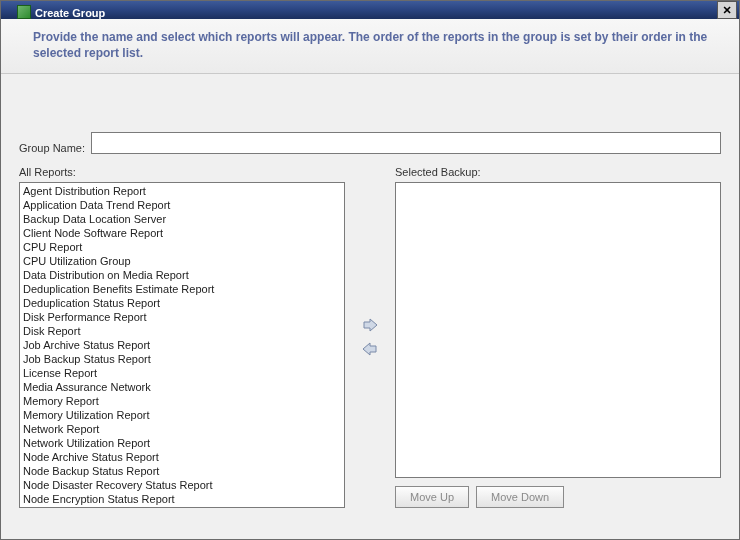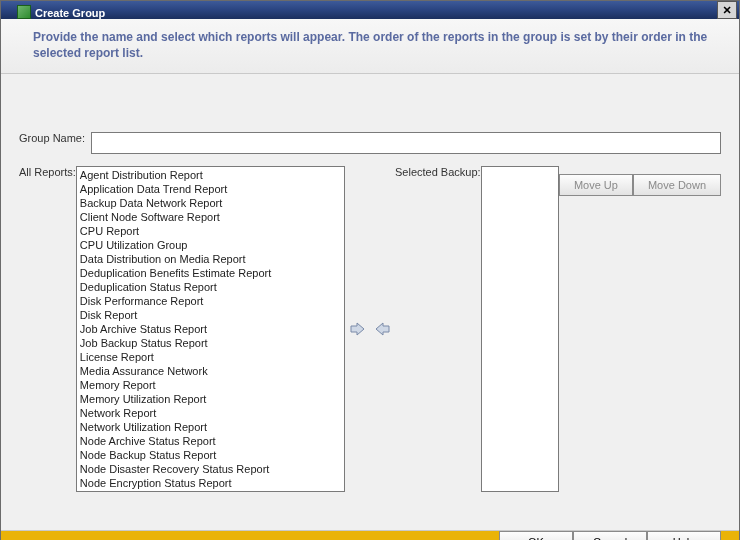--- a/index.html
+++ b/index.html
@@ -4,34 +4,34 @@
 <style>
   html,body{margin:0;padding:0;font-family:Tahoma,Verdana,Arial,sans-serif;font-size:11px;color:#333;background:#fff;}
   .window{width:740px;height:540px;box-sizing:border-box;border:1px solid #6b6b6b;display:flex;flex-direction:column;background:#f0f0f0;position:relative;}
   .titlebar{height:20px;background:linear-gradient(to bottom,#3d5a99 0%,#2a4480 50%,#1b2f5e 100%);display:flex;align-items:flex-end;color:#fff;font-weight:bold;padding-left:16px;}
   .title-icon{width:14px;height:14px;margin-right:4px;display:inline-block;background:linear-gradient(135deg,#6fb66f 0%,#2e8b2e 100%);border:1px solid #1b5f1b;box-sizing:border-box;}
   .title-text{flex:1;font-size:11px;}
   .close-btn{width:18px;height:16px;margin-right:2px;background:#d6d6d6;border:1px solid #555;display:flex;align-items:center;justify-content:center;font-family:Arial;font-size:11px;font-weight:bold;color:#000;cursor:pointer;}
   .instruction-bar{padding:10px 18px 12px 32px;border-bottom:1px solid #c9c9c9;background:linear-gradient(to bottom,#f7f7f7,#ececec);}
   .instruction-bar span{color:#5a6aa0;font-weight:bold;font-size:12px;line-height:1.35;}
   .body-area{flex:1;padding:18px 18px 10px 18px;display:flex;flex-direction:column;}
-  .name-row{display:flex;align-items:flex-start;margin-bottom:12px;margin-top:40px;}
+  .name-row{display:flex;align-items:flex-end;margin-bottom:12px;margin-top:40px;}
   .name-label{white-space:nowrap;margin-right:6px;color:#333;}
   .name-input{flex:1;height:18px;border:1px solid #7a7a7a;padding:1px 3px;font-family:inherit;font-size:11px;background:#fff;}
   .lists-row{flex:1;display:flex;gap:0;min-height:0;}
-  .col{display:flex;flex-direction:row;min-height:0;}
+  .col{display:flex;flex-direction:column;min-height:0;}
   .col.left{flex:1;}
   .col.mid{width:50px;align-items:center;justify-content:center;gap:6px;}
   .col.right{flex:1;}
   .col-label{margin-bottom:4px;color:#333;}
   .listbox{flex:1;border:1px solid #7a7a7a;background:#fff;overflow-y:scroll;padding:1px 2px;box-sizing:border-box;min-height:0;}
   .listbox .item{white-space:nowrap;line-height:14px;font-size:11px;color:#222;cursor:default;padding:0 1px;}
   .arrow-btn{width:20px;height:18px;display:flex;align-items:center;justify-content:center;cursor:pointer;}
   .arrow-btn svg{display:block;}
-  .move-row{margin-top:8px;display:flex;gap:0;}
+  .move-row{margin-top:8px;display:flex;gap:7px;}
   .btn{height:22px;border:1px solid #8a8a8a;background:linear-gradient(to bottom,#fdfdfd,#e3e3e3);padding:0 14px;font-family:inherit;font-size:11px;cursor:pointer;}
   .btn[disabled]{color:#8a8a8a;cursor:default;}
   .footer{height:46px;border-top:1px solid #c9c9c9;display:flex;align-items:center;justify-content:flex-end;padding-right:18px;gap:0;background:#eab308;margin-top:28px;}
   .footer .btn{min-width:74px;}
   ::-webkit-scrollbar{width:16px;background:#eee;}
   ::-webkit-scrollbar-thumb{background:#cfcfcf;border:1px solid #a8a8a8;}
   ::-webkit-scrollbar-button{background:#e5e5e5;border:1px solid #a8a8a8;height:16px;}
 </style>
 </head>
 <body>
@@ -57,21 +57,21 @@
       <input type="text" class="name-input" value="" style="">
     </div>
 
     <div class="lists-row">
 
       <div class="col left">
         <span class="col-label">All Reports:</span>
         <div class="listbox" id="all-reports-list">
             <div class="item">Agent Distribution Report</div>
             <div class="item">Application Data Trend Report</div>
-            <div class="item">Backup Data Network Report</div>
+            <div class="item">Backup Data Location Server</div>
             <div class="item">Client Node Software Report</div>
             <div class="item">CPU Report</div>
             <div class="item">CPU Utilization Group</div>
             <div class="item">Data Distribution on Media Report</div>
             <div class="item">Deduplication Benefits Estimate Report</div>
             <div class="item">Deduplication Status Report</div>
             <div class="item">Disk Performance Report</div>
             <div class="item">Disk Report</div>
             <div class="item">Job Archive Status Report</div>
             <div class="item">Job Backup Status Report</div>

